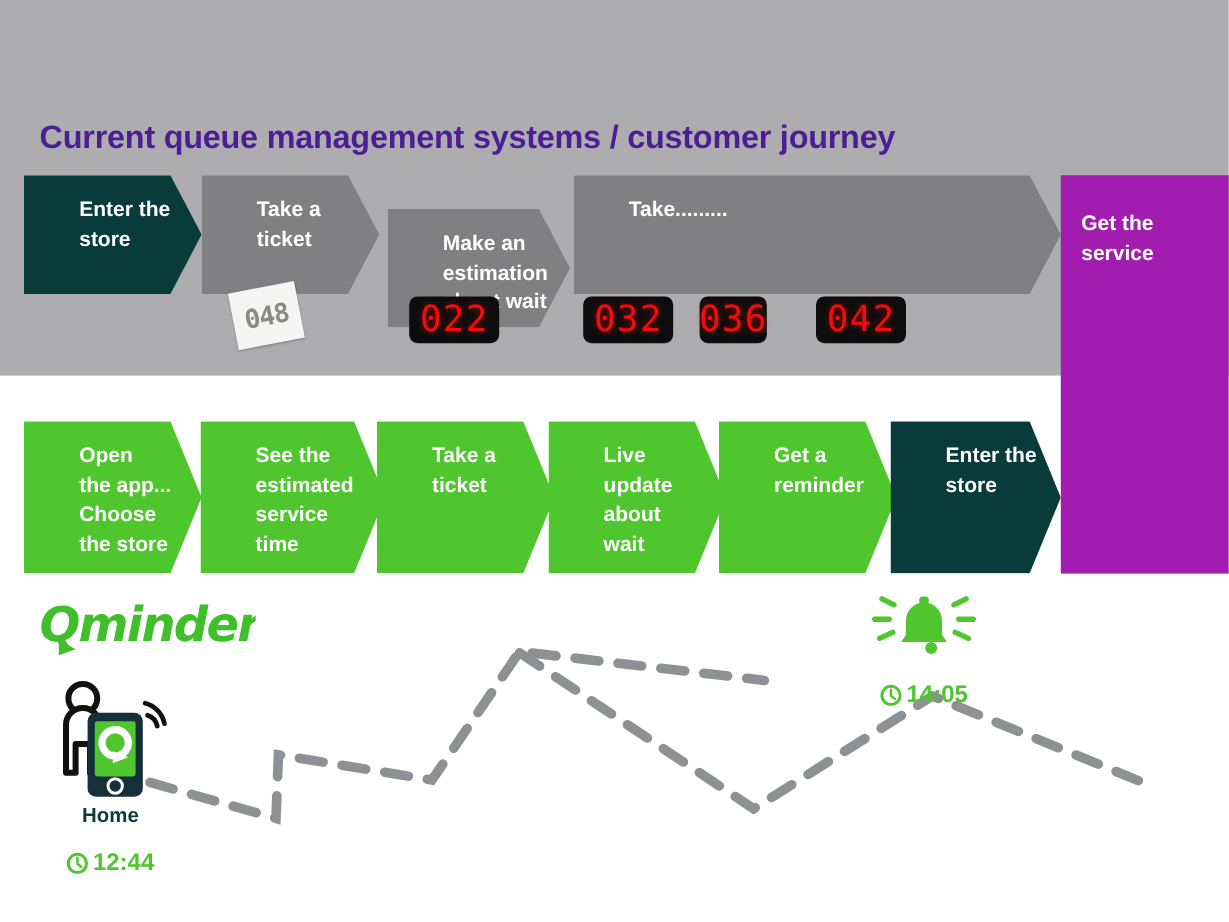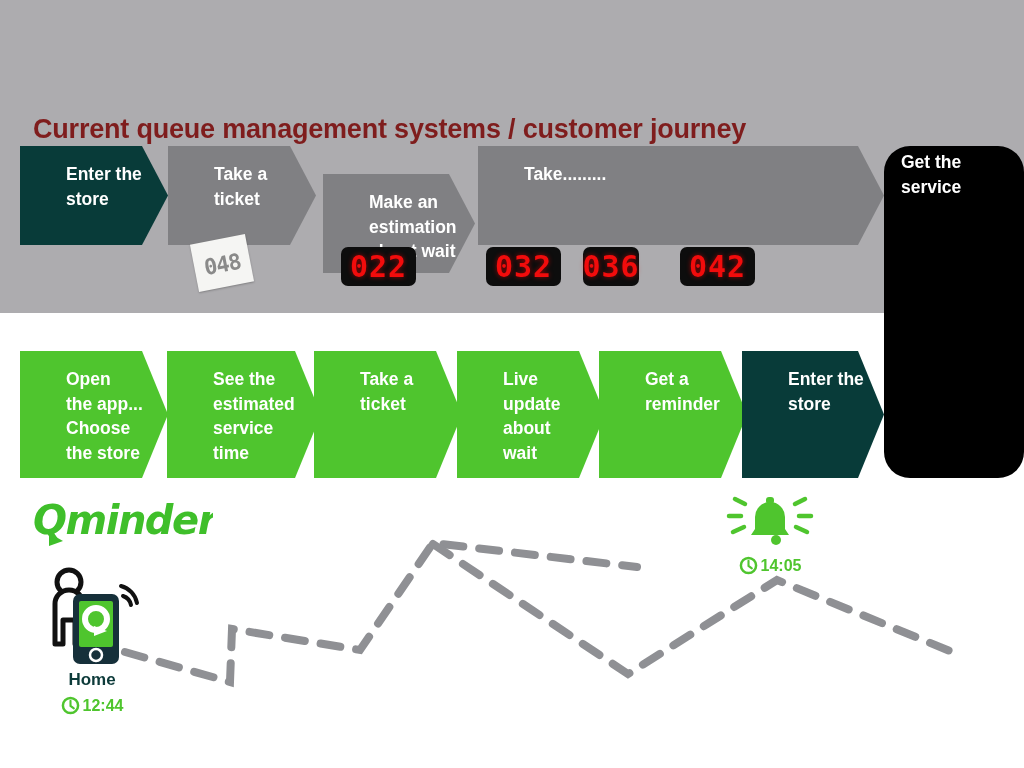--- a/index.html
+++ b/index.html
@@ -23,24 +23,24 @@
 
   
   #top-panel {
     position: absolute;
     left: 0; top: 0;
     width: 1024px; height: 313px;
     background: #adacaf;
   }
   #title {
     position: absolute;
-    left: 33px; top: 114px;
+    left: 33px; top: 99px;
     font-size: 27px;
     font-weight: bold;
-    color: #7f1d1d;
+    color: #4c1d95;
     letter-spacing: -0.2px;
     white-space: nowrap;
   }
 
   
   .chev {
     position: absolute;
     box-sizing: border-box;
     color: #ffffff;
     font-size: 17.5px;
@@ -64,28 +64,27 @@
   #step-enter-store   { left: 20px;  top: 146px; width: 148px; height: 99px; }
   #step-take-ticket   { left: 168px; top: 146px; width: 148px; height: 99px; }
   #step-make-est      { left: 323px; top: 146px; width: 152px; height: 99px; margin-top: 28px; }
   #step-wait          { left: 478px; top: 146px; width: 406px; height: 99px; }
 
   
   #step-get-service {
     position: absolute;
     left: 884px; top: 146px;
     width: 140px; height: 332px;
-    background: #000000;
+    background: #a21caf;
     color: #ffffff;
     font-size: 17.5px;
     font-weight: bold;
     line-height: 24.5px;
-    padding: 4px 0 0 17px;
+    padding: 28px 0 0 17px;
     box-sizing: border-box;
-    border-radius: 26px;
   }
   #step-get-service .lbl { display: block; white-space: pre-line; }
 
   
   #ticket {
     position: absolute;
     left: 194px; top: 239px;
     width: 56px; height: 48px;
     background: #f5f5f3;
     transform: rotate(-11deg);
@@ -106,21 +105,21 @@
   .led {
     position: absolute;
     background: #0d0d0d;
     border-radius: 7px;
     display: flex;
     align-items: center;
     justify-content: center;
   }
   .led .digits {
     font-family: "DejaVu Sans Mono", monospace;
-    font-weight: bold;
+    font-weight: normal;
     font-size: 30px;
     color: #f20c0c;
     letter-spacing: 1px;
     text-shadow: 0 0 5px rgba(255,0,0,0.55);
   }
   #led-022 { left: 341px; top: 247px; width: 75px; height: 39px; }
   #led-032 { left: 486px; top: 247px; width: 75px; height: 39px; }
   #led-036 { left: 583px; top: 247px; width: 56px; height: 39px; }
   #led-042 { left: 680px; top: 247px; width: 75px; height: 39px; }
   .grow {
@@ -158,24 +157,24 @@
     position: absolute;
     text-align: center;
   }
   .node .node-label {
     font-size: 17px;
     font-weight: bold;
     color: #0d3b3a;
     margin-top: 4px;
   }
   .node .node-time {
-    font-size: 16px;
+    font-size: 20px;
     font-weight: bold;
     color: #4fc52e;
-    margin-top: 6px;
+    margin-top: 18px;
     display: flex;
     align-items: center;
     justify-content: center;
     gap: 3px;
     white-space: nowrap;
   }
 
   #node-home     { left: 22px;  top: 566px; width: 140px; }
   #node-reminder { left: 700px; top: 494px; width: 140px; }
   #node-hospital { left: 892px; top: 588px; width: 132px; }

